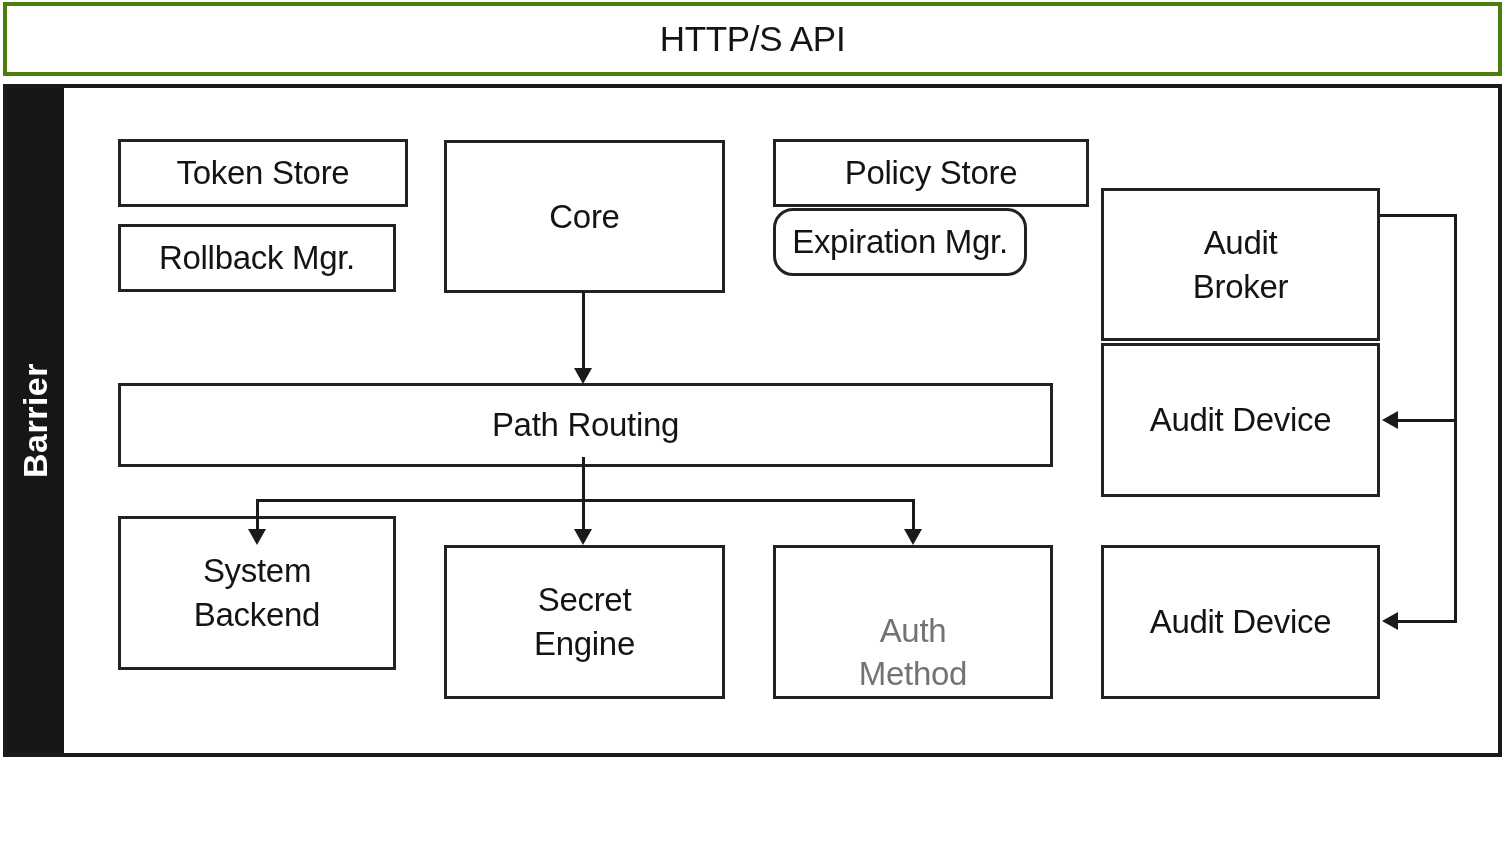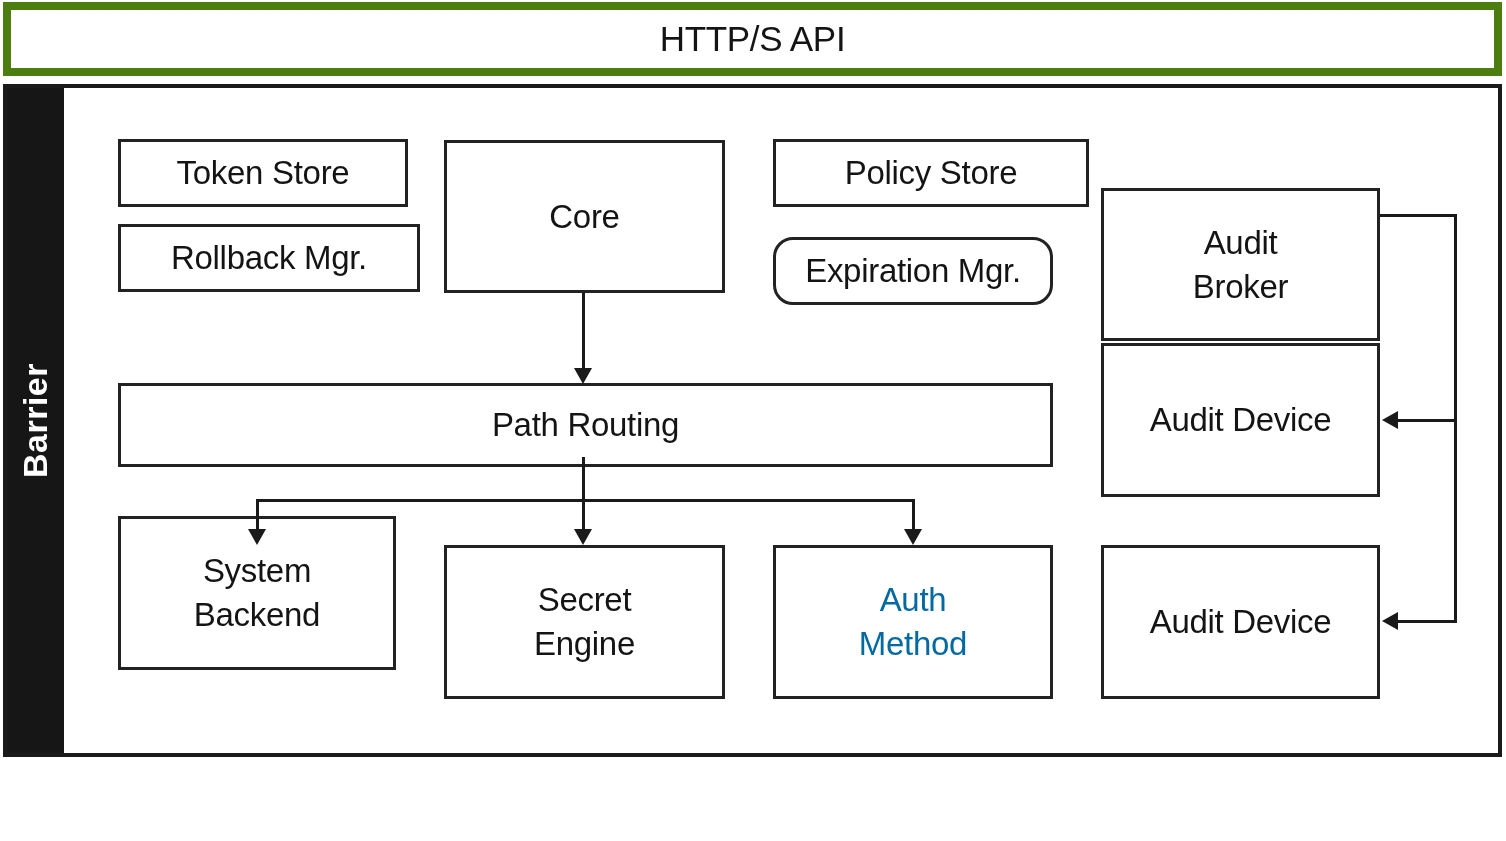--- a/index.html
+++ b/index.html
@@ -3,21 +3,21 @@
 <meta charset="utf-8">
 <style>
   html,body{margin:0;padding:0;background:#ffffff;}
   .canvas{
     position:relative;width:1506px;height:841px;background:#ffffff;
     font-family:"Liberation Sans",sans-serif;color:#141414;
     letter-spacing:-0.3px;overflow:hidden;
   }
   .bar{
     position:absolute;left:3px;width:1499px;box-sizing:border-box;
-    border:8px solid #4d7c0f;background:#ffffff;
+    border:4px solid #4d7c0f;background:#ffffff;
     display:flex;align-items:center;justify-content:center;
     font-size:35px;
   }
   .bar.api{top:2px;height:74px;}
   .bar.storage{top:762px;height:77px;border-width:5px;}
   .mid{
     position:absolute;left:3px;top:84px;width:1499px;height:673px;
     box-sizing:border-box;border:4px solid #1a1a1a;background:#ffffff;
   }
   .barrier-strip{
@@ -26,27 +26,27 @@
   }
   .barrier-label{
     color:#ffffff;font-weight:bold;font-size:34px;letter-spacing:0.5px;
     writing-mode:vertical-rl;transform:rotate(180deg);white-space:nowrap;
   }
   .node{
     position:absolute;box-sizing:border-box;border:3px solid #222222;
     background:#ffffff;display:flex;align-items:center;justify-content:center;
     text-align:center;font-size:33px;line-height:1.32;white-space:pre-line;
   }
-  .muted{color:#0369a1;}
+  .muted{color:#737373;align-items:flex-end;}
   
   .n-token{left:118px;top:139px;width:290px;height:68px;}
-  .n-rollback{left:118px;top:224px;width:302px;height:68px;}
+  .n-rollback{left:118px;top:224px;width:278px;height:68px;}
   .n-core{left:444px;top:140px;width:281px;height:153px;}
   .n-policy{left:773px;top:139px;width:316px;height:68px;}
-  .n-expiration{left:773px;top:237px;width:280px;height:68px;border-radius:20px;}
+  .n-expiration{left:773px;top:208px;width:254px;height:68px;border-radius:20px;}
   .n-broker{left:1101px;top:140px;width:279px;height:153px;margin-top:48px;}
   .n-pathrouting{left:118px;top:383px;width:935px;height:84px;}
   .n-auditdev1{left:1101px;top:343px;width:279px;height:154px;}
   .n-sysbackend{left:118px;top:516px;width:278px;height:154px;align-items:center;}
   .n-secretengine{left:444px;top:545px;width:281px;height:154px;}
   .n-authmethod{left:773px;top:545px;width:280px;height:154px;}
   .n-auditdev2{left:1101px;top:545px;width:279px;height:154px;}
   
   .ln{position:absolute;background:#1a1a1a;}
   .ah-down{position:absolute;width:0;height:0;

